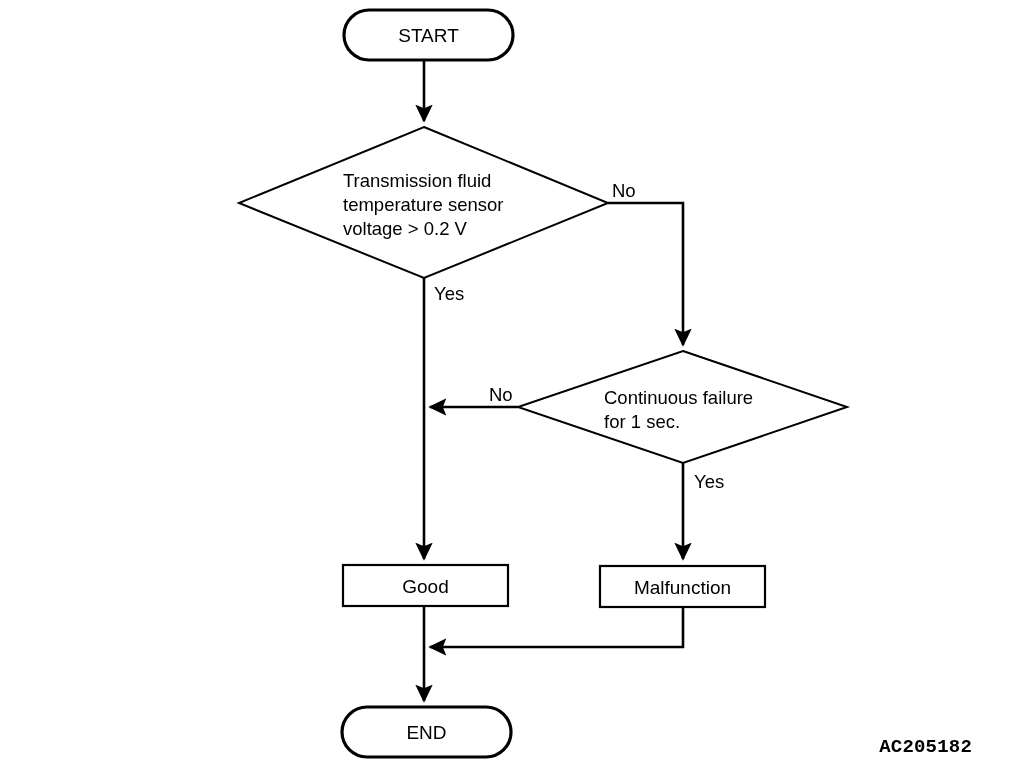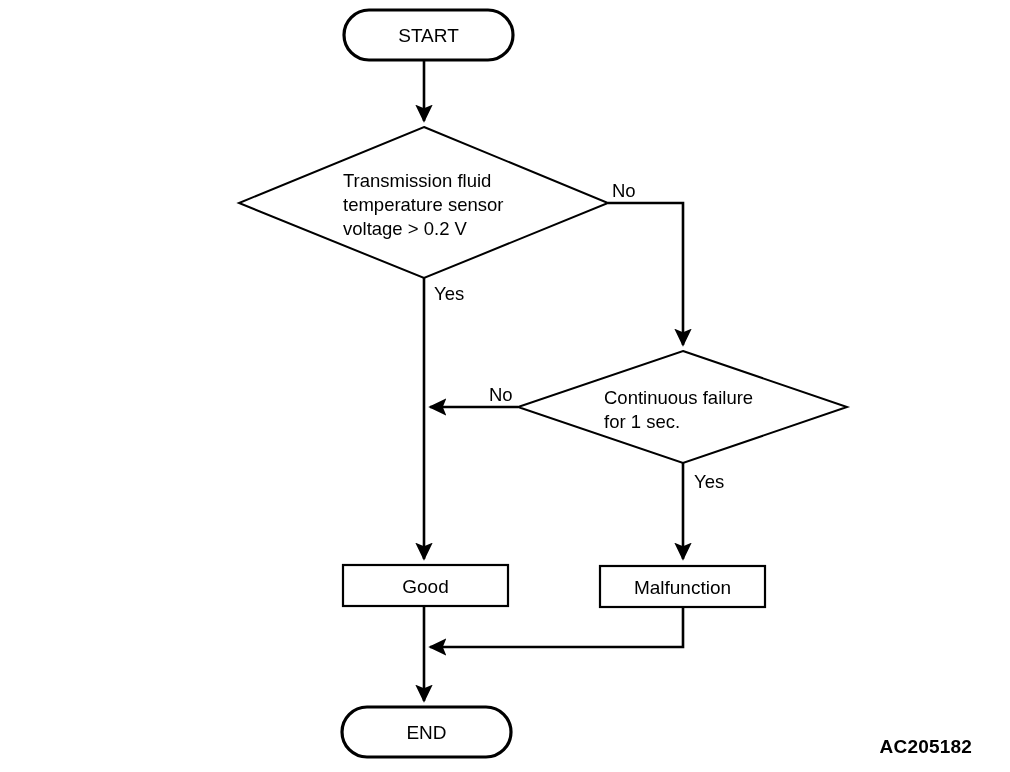--- a/index.html
+++ b/index.html
@@ -59,21 +59,21 @@
   .branch-label {
     font-family: "Liberation Sans", sans-serif;
     font-size: 18.5px;
     fill: #000000;
     text-anchor: start;
   }
   .ref-code {
     position: absolute;
     right: 38px;
     bottom: 14px;
-    font-family: Liberation Sans, sans-serif;
+    font-family: Liberation Mono, monospace;
     font-size: 19px;
     font-weight: bold;
     letter-spacing: 0.2px;
     color: #000000;
     white-space: nowrap;
   }
 </style>
 </head>
 <body>
 

